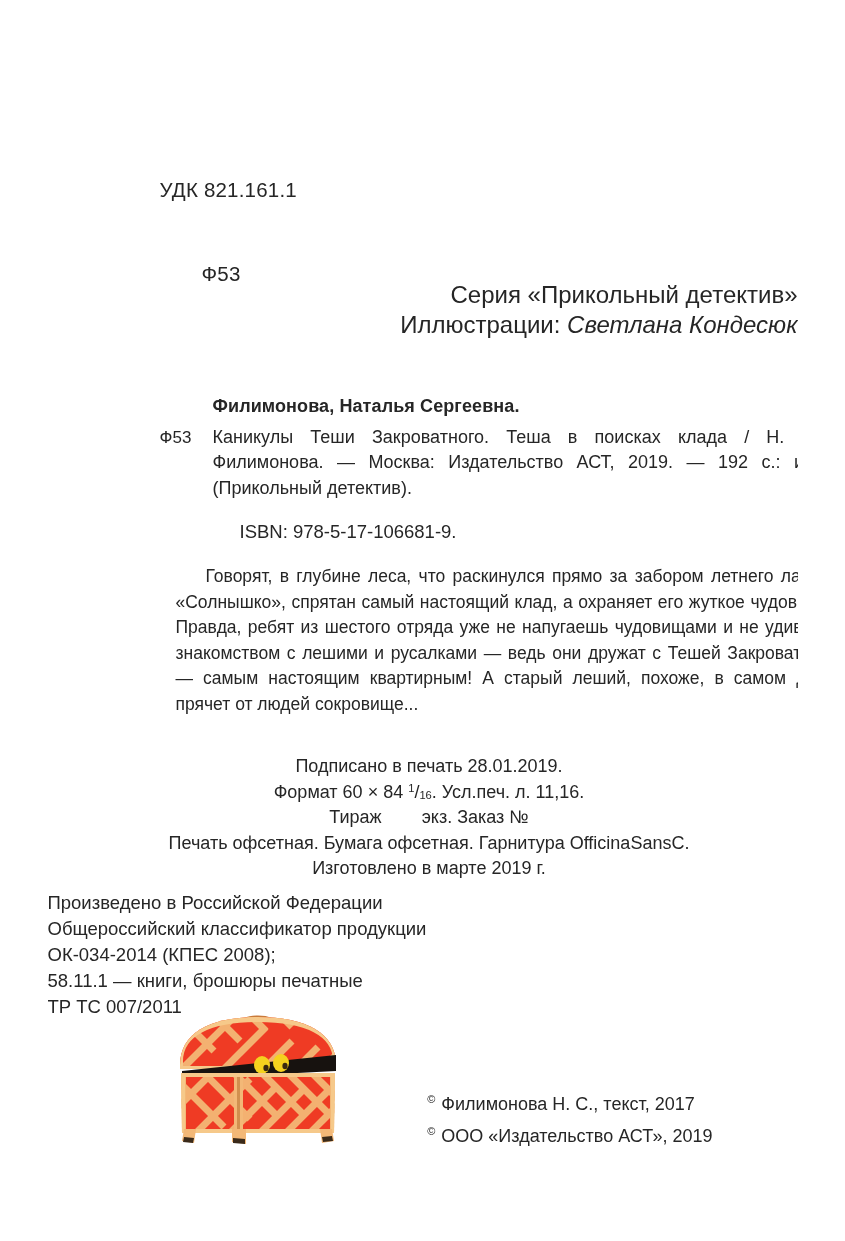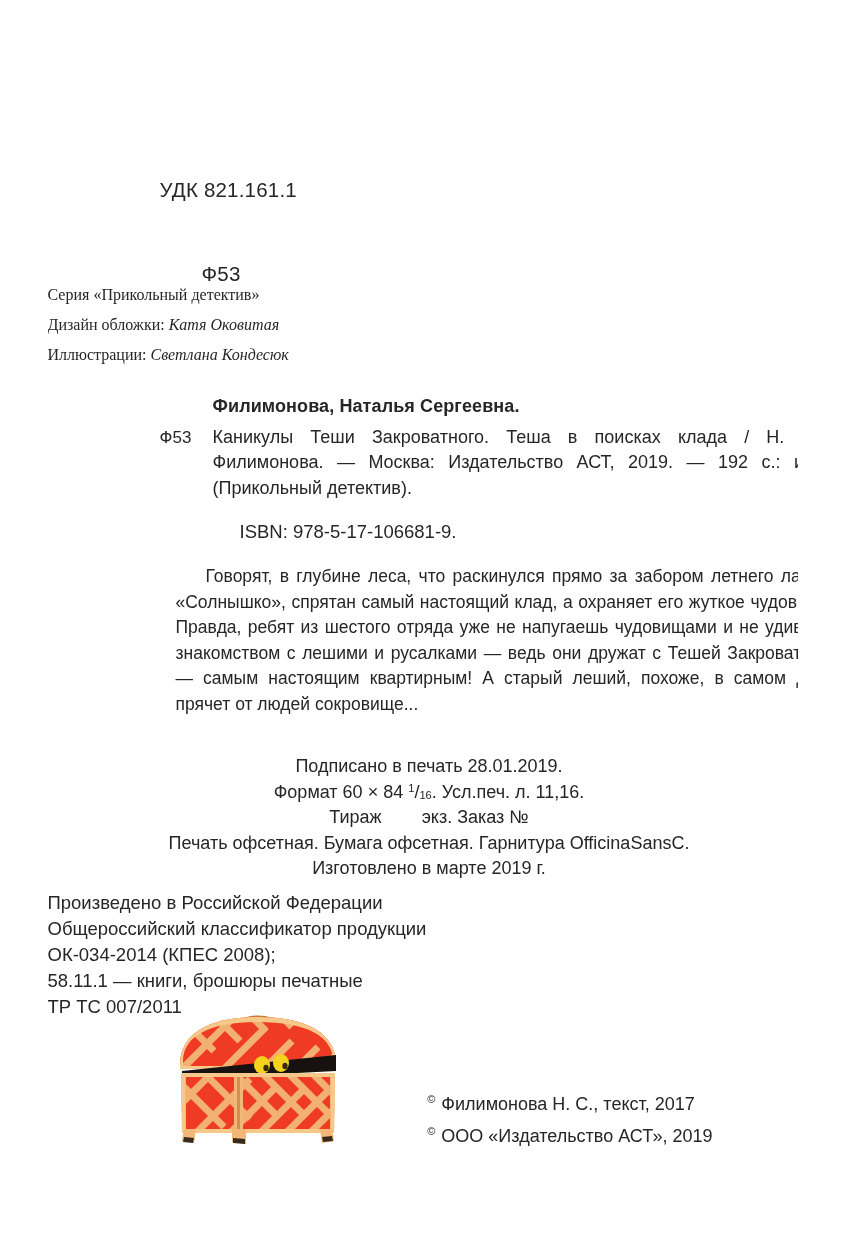--- a/index.html
+++ b/index.html
@@ -38,24 +38,23 @@
   .udk-block span.line {
     display: block;
   }
 
   
   .series-block {
     position: absolute;
     left: 0;
     right: 0;
     top: 264px;
-    text-align: left;
-    font-size: 16px;
+    text-align: right;
+    font-size: 24px;
     line-height: 30px;
-    font-family: Liberation Serif, serif;
   }
   .series-block .credit-line {
     display: block;
     white-space: nowrap;
   }
   .series-block .name-italic {
     font-style: italic;
   }
 
   
@@ -198,21 +197,20 @@
 
 <div class="page">
 
   <div class="udk-block">
     <span class="line">УДК 821.161.1</span>
     <span class="line line-indent">Ф53</span>
   </div>
 
   <div class="series-block">
     <span class="credit-line">Серия «Прикольный детектив»</span>
-    <span class="credit-line"><span>Дизайн обложки: </span><span class="name-italic">Катя Оковитая</span></span>
     <span class="credit-line"><span>Иллюстрации: </span><span class="name-italic">Светлана Кондесюк</span></span>
   </div>
 
   <div class="biblio">
     <span class="author">Филимонова, Наталья Сергеевна.</span>
     <div class="desc-wrap">
       <span class="shelf-mark">Ф53</span>
       <span class="desc-text">Каникулы Теши Закроватного. Теша в поисках клада / Н. С. Филимонова. — Москва: Издательство АСТ, 2019. — 192 с.: ил. (Прикольный детектив).</span>
     </div>
   </div>

